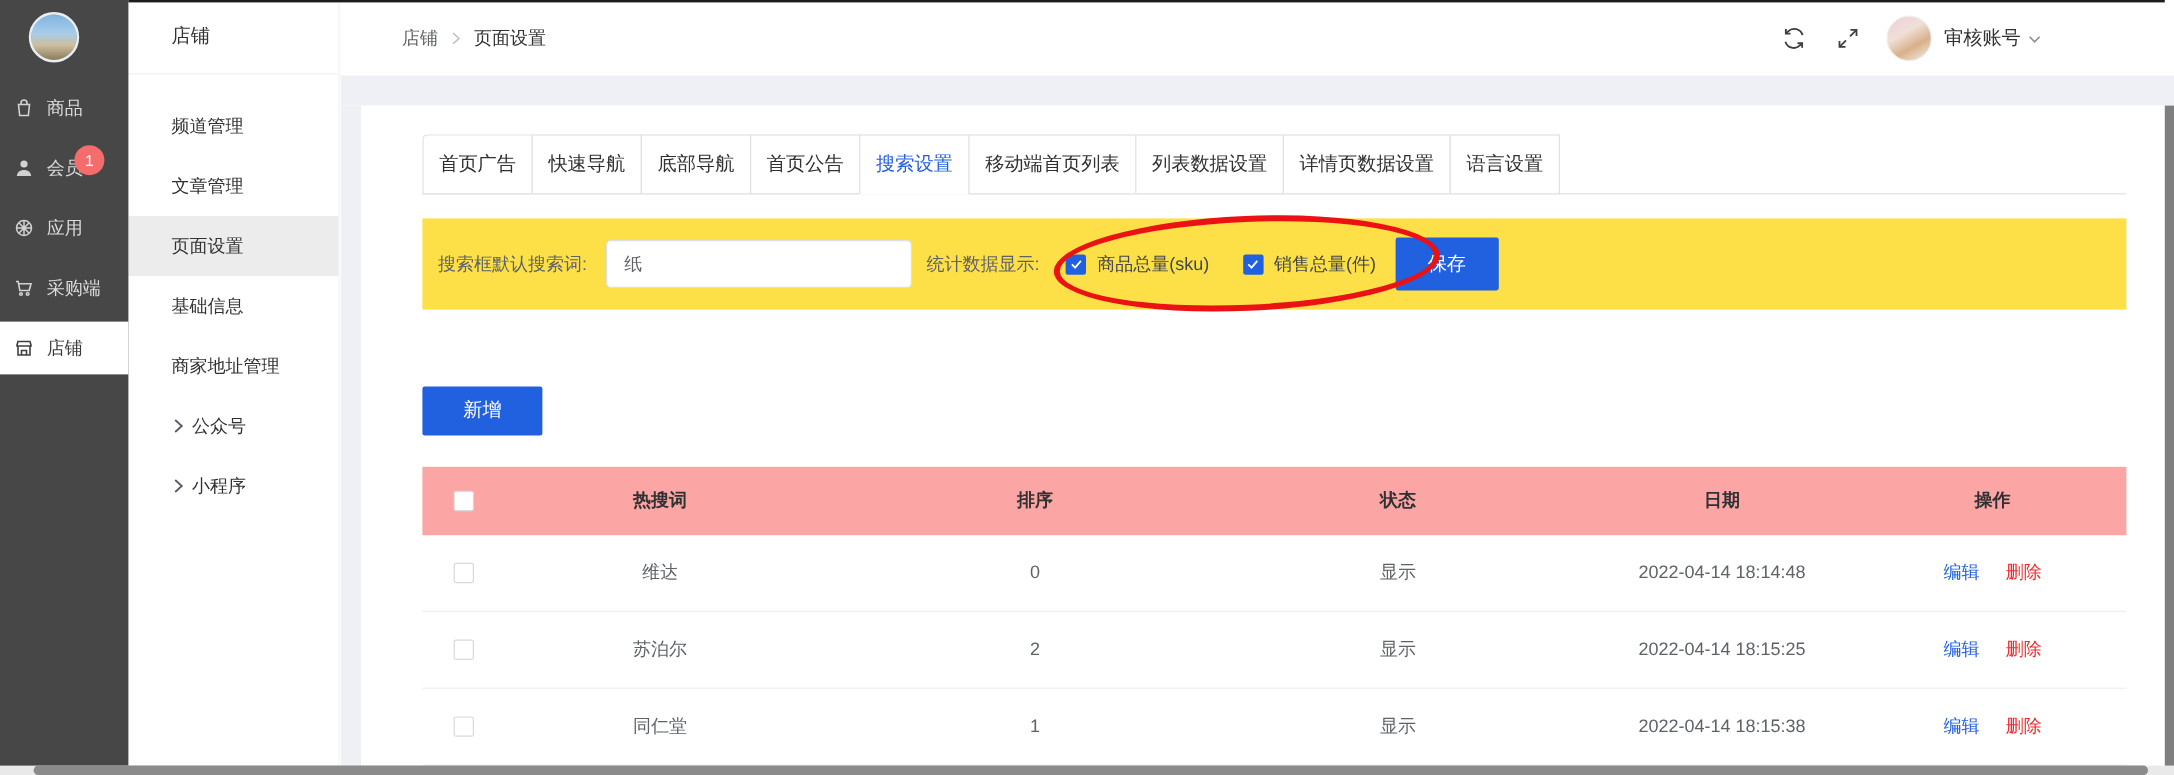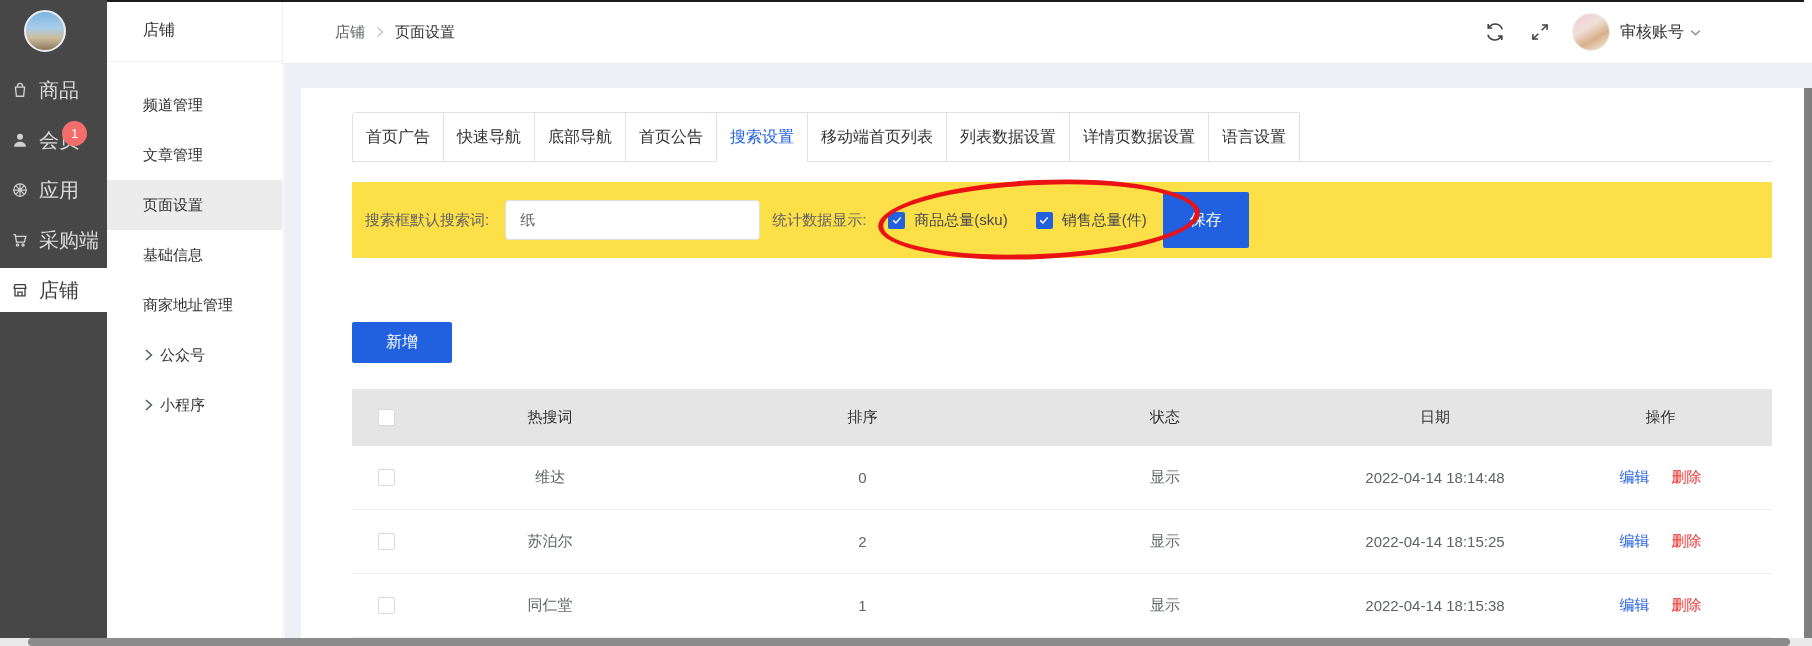--- a/index.html
+++ b/index.html
@@ -16,21 +16,21 @@
 
   
   .sidebar { position:absolute; left:0; top:0; width:107px; height:646px; background:#474747; z-index:5; }
   .avatar-photo {
     position:absolute; left:24px; top:10px; width:42px; height:42px; border-radius:50%;
     background:linear-gradient(180deg,#7fb4df 0%,#a9cdea 42%,#cdbd9d 68%,#8a7a5e 100%);
     border:2px solid #e9eef2;
   }
   .side-items { position:absolute; left:0; top:68px; width:107px; }
   .side-item { height:44px; margin-bottom:6px; display:flex; align-items:center; padding-left:10px; gap:9px;
-    color:#dcdcdc; font-size:20px; cursor:pointer; }
+    color:#dcdcdc; font-size:15px; cursor:pointer; }
   .side-item .ic { width:20px; height:20px; color:#d2d2d2; }
   .side-item.active { background:#ffffff; color:#3a3a3a; }
   .side-item.active .ic { color:#3f3f3f; }
   .badge { position:absolute; left:62px; top:121px; width:25px; height:25px; border-radius:50%;
     background:#f56c6c; color:#fff; font-size:13px; display:flex; align-items:center; justify-content:center; z-index:6; }
 
   
   .menu { position:absolute; left:107px; top:0; width:176px; height:646px; background:#fff; z-index:4; border-right:1px solid #f2f2f2; }
   .menu-title { height:62px; display:flex; align-items:center; padding-left:36px; font-size:16px; color:#303133; border-bottom:1px solid #f0f0f0; }
   .menu-items { padding-top:18px; }
@@ -74,32 +74,32 @@
   .search-input { width:255px; height:40px; margin-left:16px; border:1px solid #dcdfe6; border-radius:4px;
     padding:0 14px; font-size:15px; color:#606266; background:#fff; outline:none;
     font-family:"Liberation Sans","DejaVu Sans",sans-serif; }
   .stats-lbl { margin-left:12px; }
   .cb-group { display:flex; align-items:center; margin-left:22px; cursor:pointer; }
   .cb-group + .cb-group { margin-left:28px; }
   .cbox { width:17px; height:17px; border-radius:2px; background:var(--accent); display:flex; align-items:center; justify-content:center; }
   .cb-label { margin-left:9px; font-size:15px; color:#43464d; white-space:nowrap; }
   .btn { background:var(--accent); color:#fff; border:none; border-radius:2px; font-size:16px; cursor:pointer;
     font-family:"Liberation Sans","DejaVu Sans",sans-serif; }
-  .save-btn { width:86px; height:56px; margin-left:16px; }
+  .save-btn { width:86px; height:44px; margin-left:16px; }
   .add-btn { display:block; width:100px; height:41px; margin-top:64px; }
 
   
   .annotation { position:absolute; left:878px; top:180px; width:322px; height:79px;
     border:5px solid var(--annotation); border-radius:50%; transform:rotate(-2.5deg);
     pointer-events:none; z-index:20; }
 
   
   .table { margin-top:26px; width:1420px; }
   .trow { display:flex; align-items:center; }
-  .thead { height:57px; background:#e5e5e5; color:#303133; font-weight:400; }
+  .thead { height:57px; background:#fca5a5; color:#303133; font-weight:700; }
   .tbody-row { height:64px; border-bottom:1px solid #ebeef5; color:#5f6368; }
   .c { text-align:center; font-size:15px; }
   .c1 { width:68px; display:flex; justify-content:center; }
   .c2 { width:260px; }
   .c3 { width:365px; }
   .c4 { width:240px; }
   .c5 { width:300px; }
   .c6 { width:187px; padding-right:36px; display:flex; justify-content:center; gap:22px; }
   .row-check { width:17px; height:17px; border:1px solid #d6d9de; border-radius:2px; background:#fff; cursor:pointer; }
   .link-edit { color:var(--accent); cursor:pointer; text-decoration:none; }

